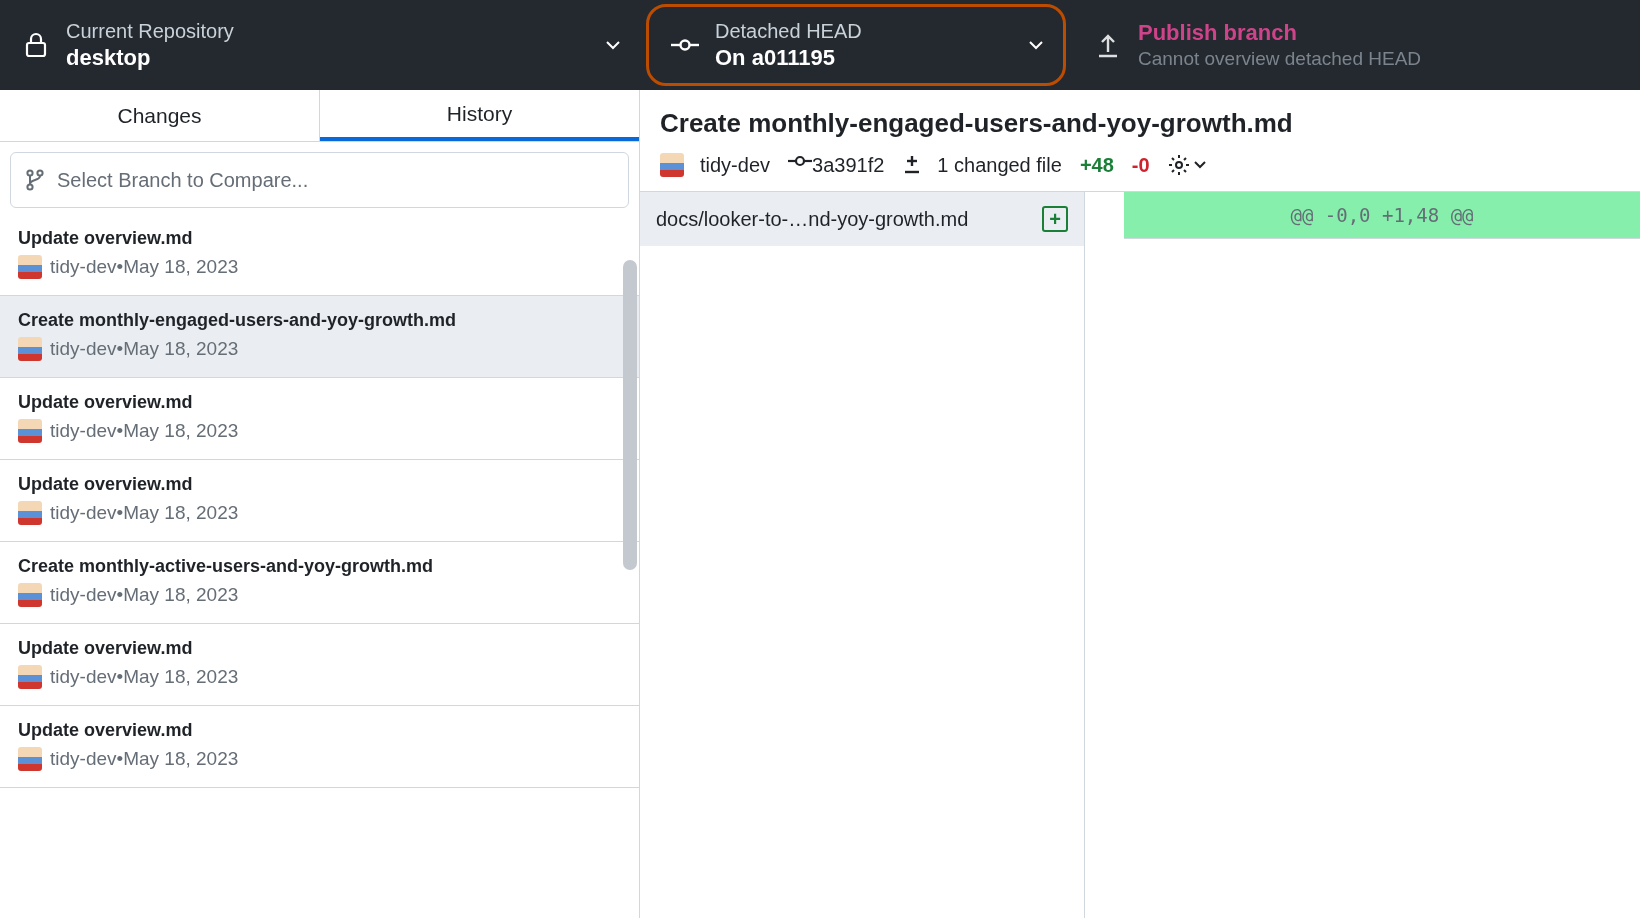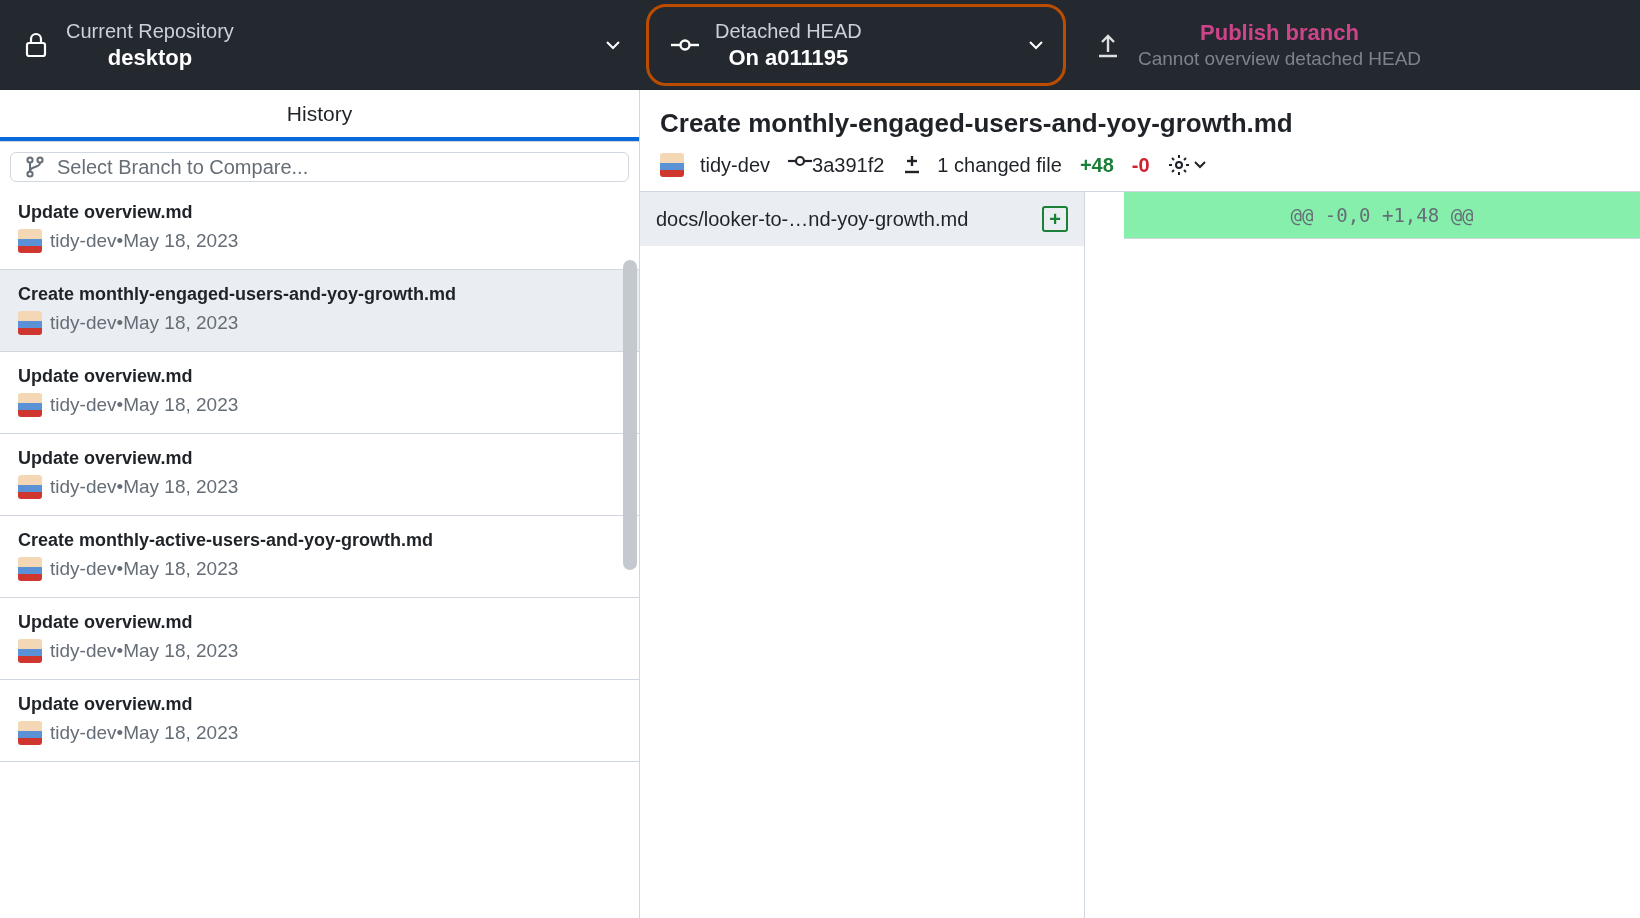--- a/index.html
+++ b/index.html
@@ -4,32 +4,32 @@
 <style>
 *{margin:0;padding:0;box-sizing:border-box;font-family:-apple-system,BlinkMacSystemFont,"Segoe UI",Helvetica,Arial,sans-serif;}
 html,body{width:1640px;height:918px;overflow:hidden;background:#fff;color:#1f2328;}
 .toolbar{display:flex;height:90px;background:#24292f;color:#fff;}
 .tb-item{display:flex;align-items:center;padding:0 20px;position:relative;cursor:pointer;}
 .tb-repo{width:640px;}
 .tb-branch{width:420px;border:3px solid #bc4c00;border-radius:20px;margin:4px 6px;}
 .tb-publish{flex:1;opacity:.85;}
 .tb-icon{width:32px;display:flex;justify-content:center;align-items:center;margin-right:14px;}
 .tb-icon svg{stroke:#fff;}
-.tb-text{display:flex;flex-direction:column;line-height:1.25;align-items:center;}
+.tb-text{display:flex;flex-direction:column;line-height:1.25;}
 .tb-label{font-size:20px;color:#c9d1d9;}
 .tb-value{font-size:22px;font-weight:600;color:#fff;}
 .tb-sub{font-size:19px;color:#8b949e;}
 .tb-dd{margin-left:auto;}
 .main{display:flex;height:calc(918px - 90px);}
 .sidebar{width:640px;border-right:1px solid #d0d7de;display:flex;flex-direction:column;position:relative;}
 .tabs{display:flex;height:52px;border-bottom:1px solid #d0d7de;}
 .tab{flex:1;display:flex;align-items:center;justify-content:center;font-size:21px;cursor:pointer;}
 .tab.active{border-bottom:4px solid #0969da;font-weight:500;}
 .tab:not(.active){border-right:1px solid #d0d7de;}
-.branch-select{margin:10px 10px 6px;border:1px solid #d0d7de;border-radius:6px;height:30px;display:flex;align-items:center;padding:0 14px;color:#656d76;font-size:20px;cursor:pointer;background:#fff;}
+.branch-select{margin:10px 10px 6px;border:1px solid #d0d7de;border-radius:6px;height:56px;display:flex;align-items:center;padding:0 14px;color:#656d76;font-size:20px;cursor:pointer;background:#fff;}
 .branch-select svg{margin-right:12px;}
 .commits{flex:1;overflow-y:auto;}
 .commit{padding:14px 18px 16px;border-bottom:1px solid #d0d7de;cursor:pointer;}
 .commit.selected{background:#eaeef2;}
 .commit-title{font-size:18px;font-weight:600;margin-bottom:6px;}
 .commit-meta{display:flex;align-items:center;font-size:19px;color:#656d76;}
 .avatar{width:24px;height:24px;border-radius:3px;margin-right:8px;background:linear-gradient(180deg,#f4d8b5 0 40%,#5b91d6 40% 70%,#cf362d 70%);}
 .scroll-thumb{position:absolute;right:2px;top:170px;width:14px;height:310px;background:#c4c9cf;border-radius:7px;}
 .detail{flex:1;display:flex;flex-direction:column;}
 .detail-hdr{padding:18px 20px 14px;}
@@ -99,20 +99,21 @@
     <div class="tb-text">
       <span class="tb-value" style="color:#ec4899">Publish branch</span>
       <span class="tb-sub">Cannot overview detached HEAD</span>
     </div>
   </div>
 </div>
 
 <div class="main">
   <div class="sidebar">
     <div class="tabs">
+      <div class="tab">Changes</div>
       <div class="tab active">History</div>
     </div>
     <div class="branch-select">
       <svg width="20" height="22" viewBox="0 0 20 22" fill="none" stroke="#656d76" stroke-width="2">
           <circle cx="5" cy="4" r="2.6"></circle>
           <circle cx="5" cy="18" r="2.6"></circle>
           <circle cx="15" cy="4" r="2.6"></circle>
           <path d="M5 7v8M15 7c0 5-10 3-10 8"></path>
         </svg>
       <span>Select Branch to Compare...</span>

